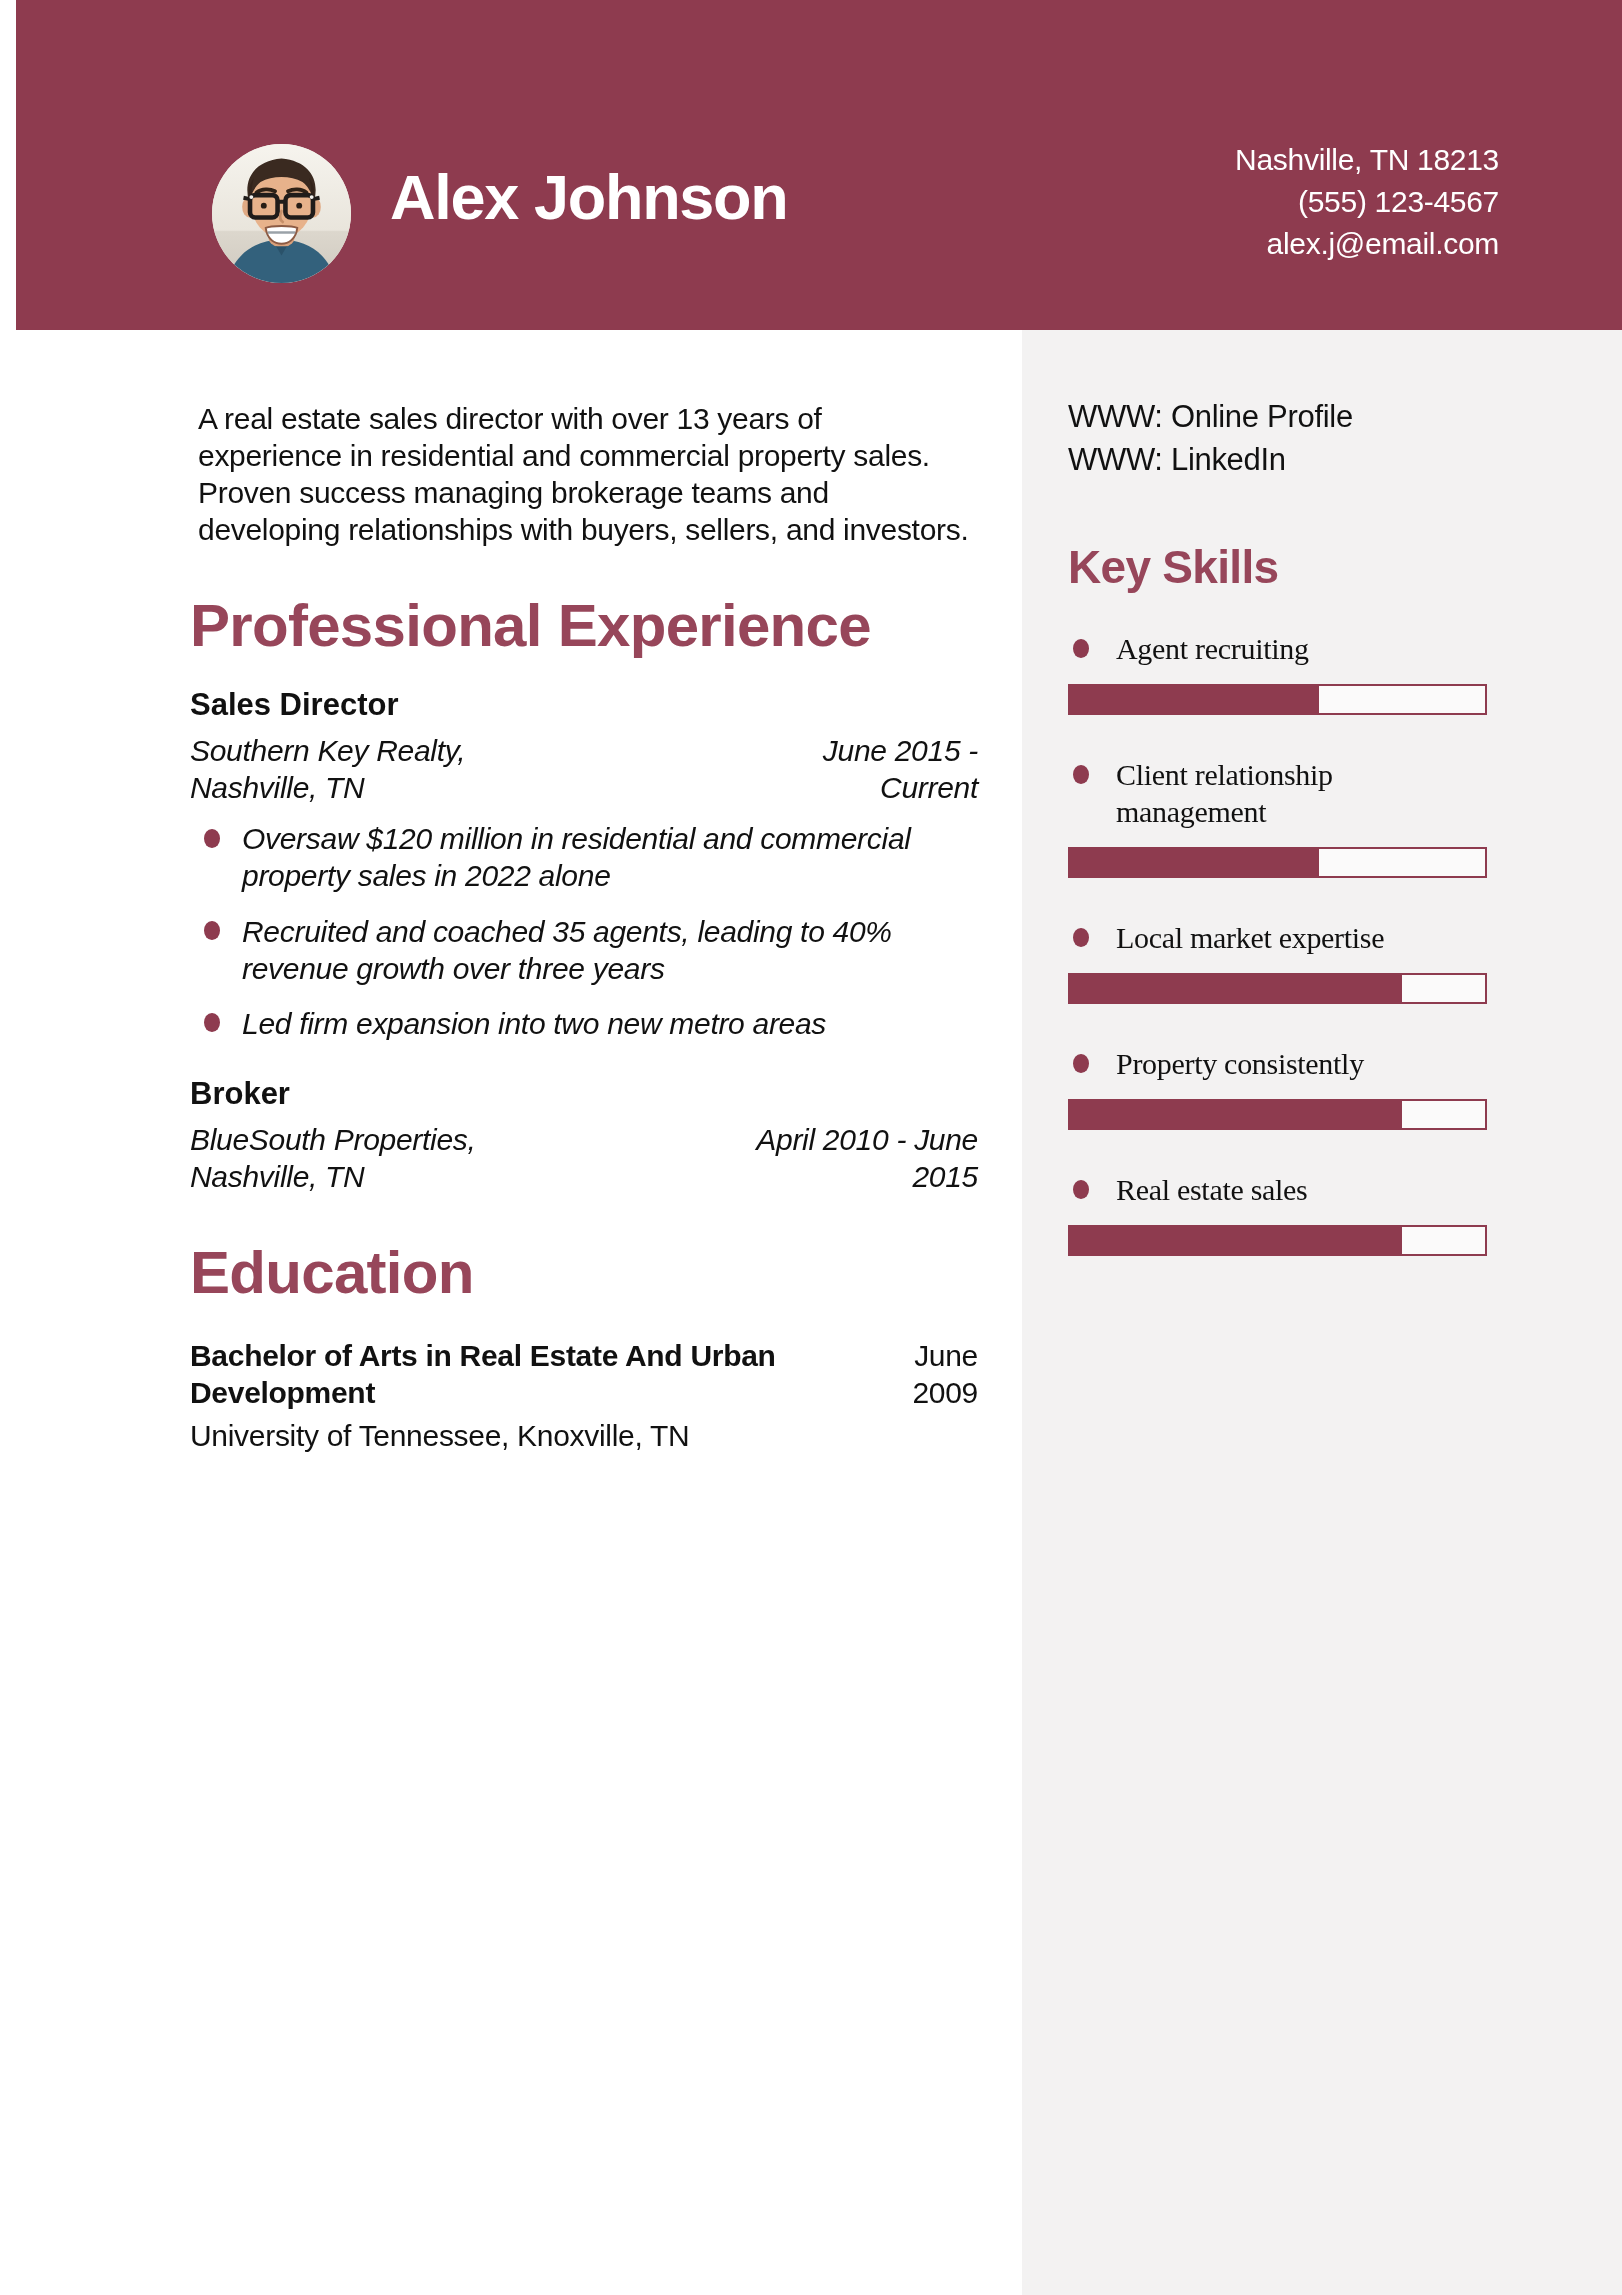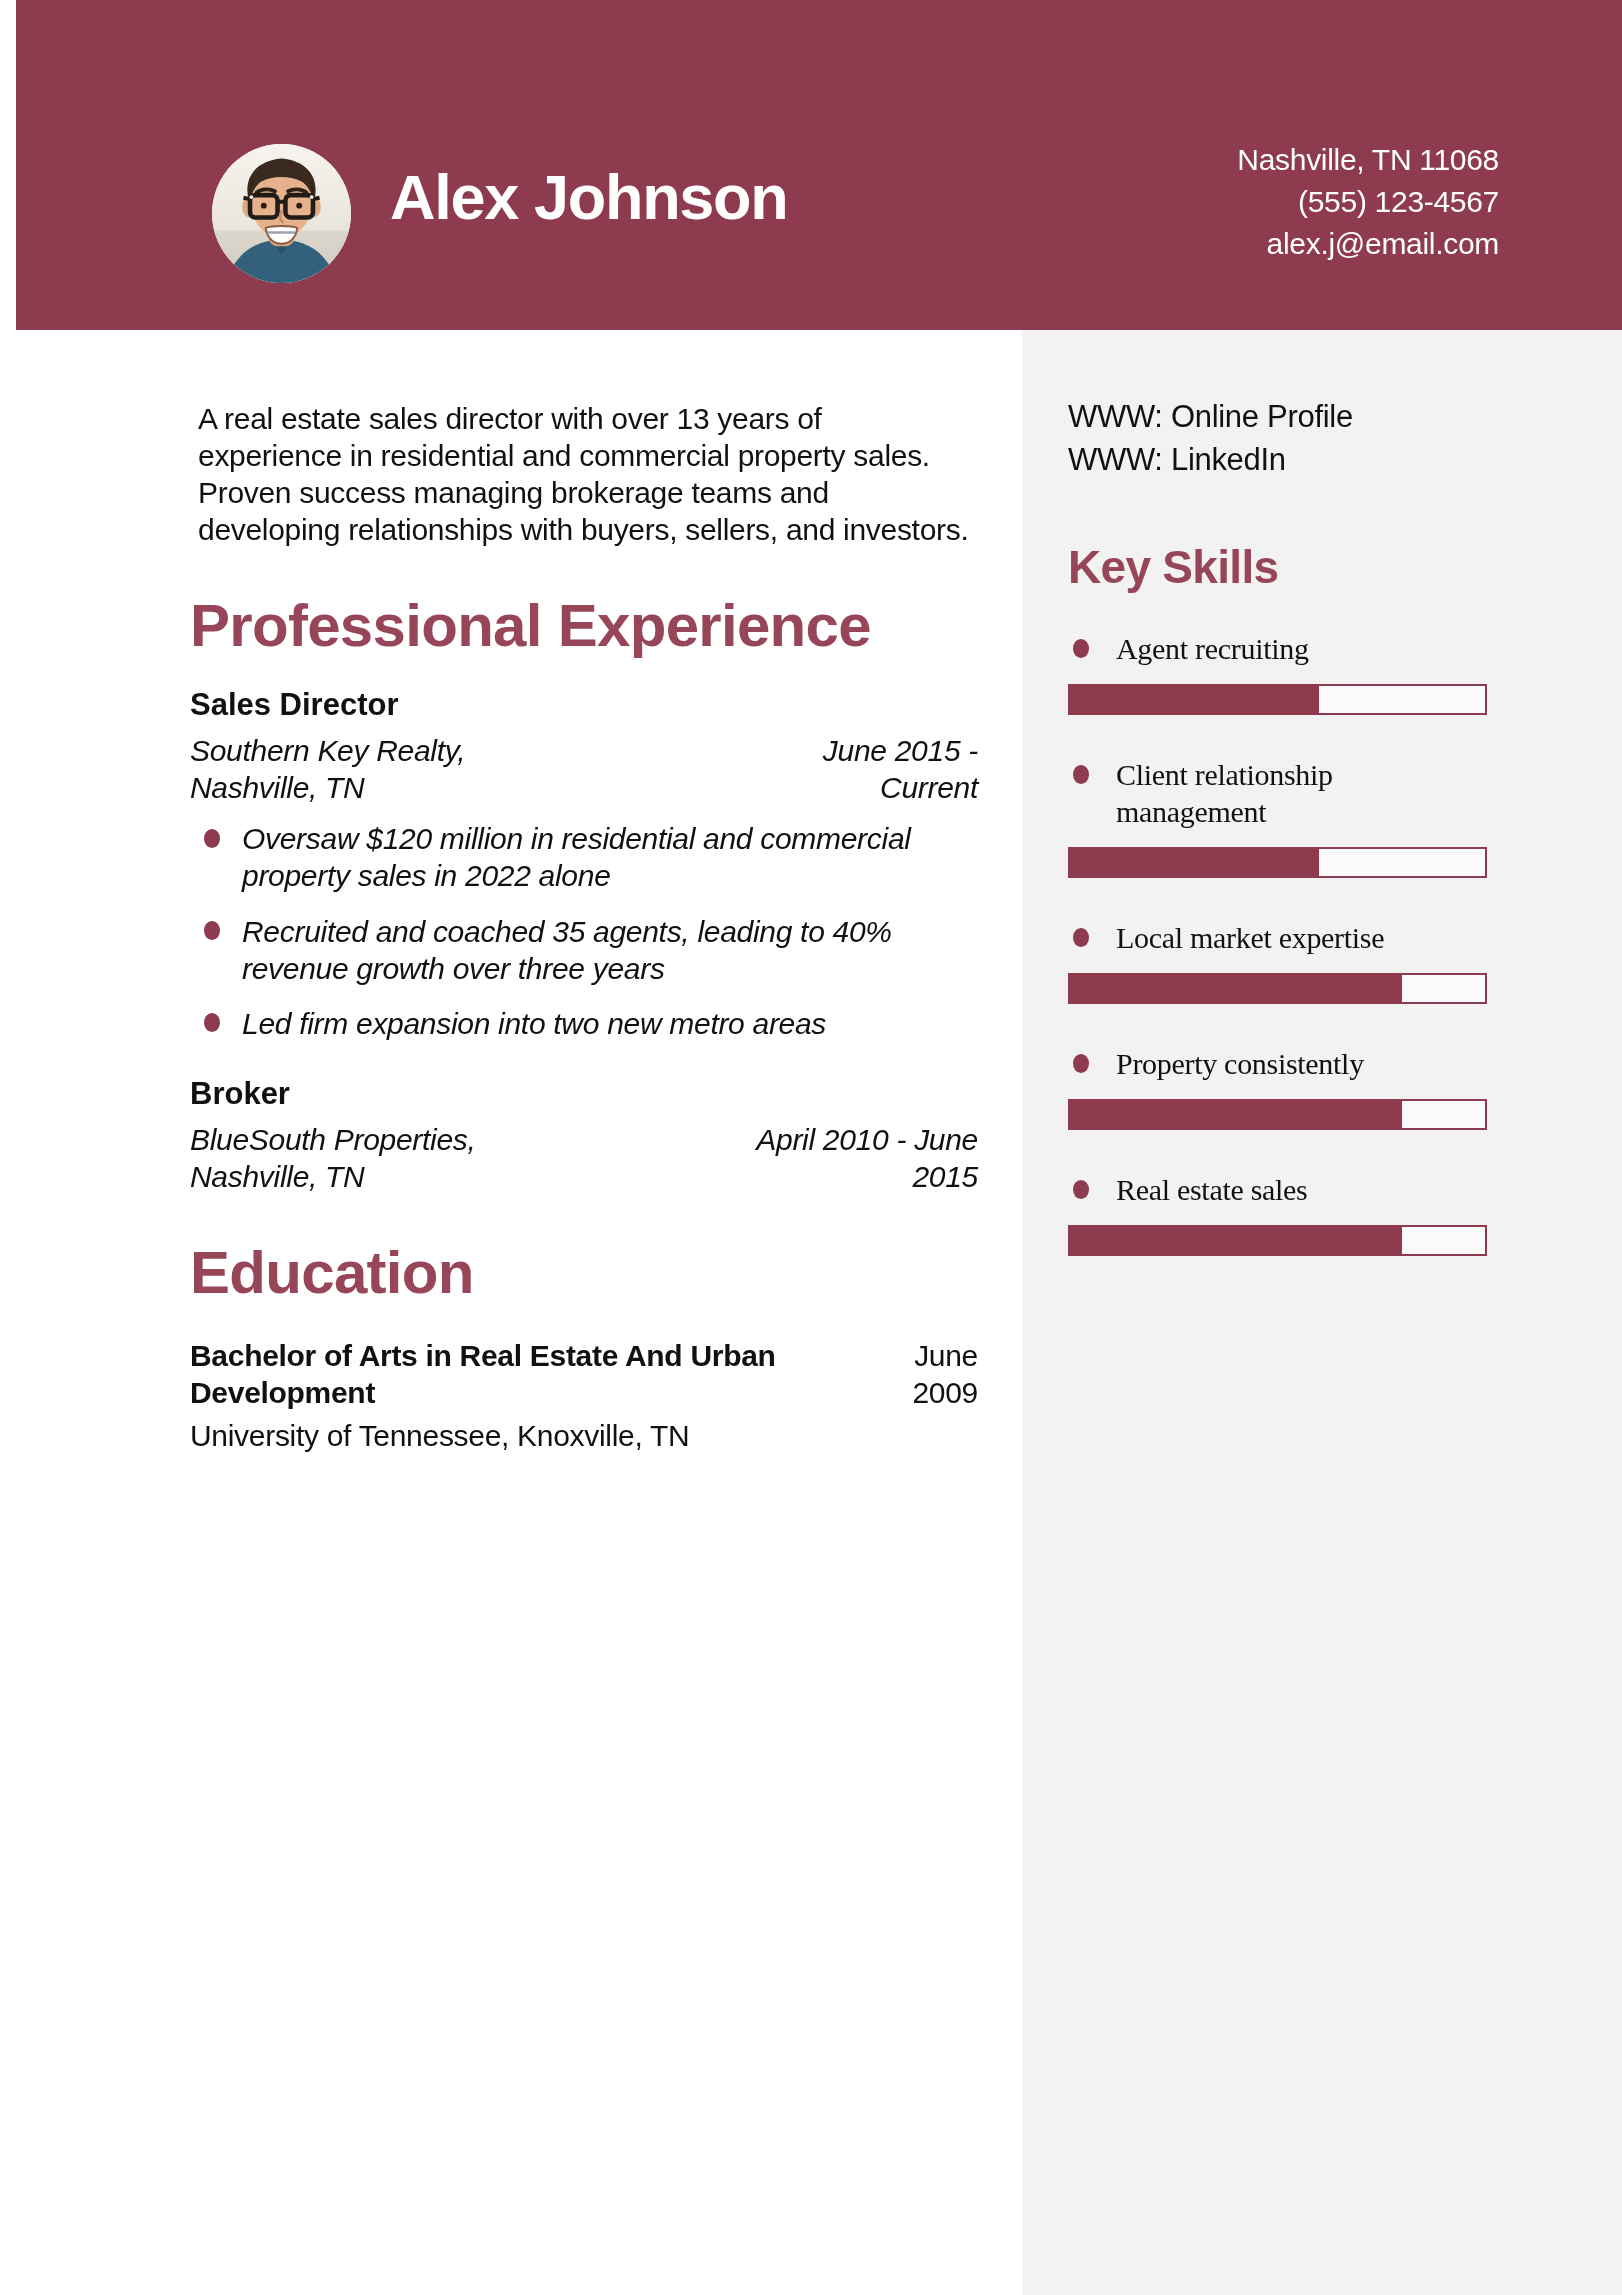--- a/index.html
+++ b/index.html
@@ -99,21 +99,21 @@
         <circle cx="133" cy="94" r="4.5" fill="#271d15"></circle>
 
         <path d="M106,102 C103,110 102,116 108,119" stroke="#c68f69" stroke-width="4" fill="none" stroke-linecap="round"></path>
 
         <path d="M82,128 C90,124 122,124 130,128 C128,146 116,152 106,152 C96,152 84,146 82,128 Z" fill="#ffffff" stroke="#8c5b44" stroke-width="3"></path>
         <line x1="85" y1="135" x2="127" y2="135" stroke="#9aa2a8" stroke-width="4"></line>
       </svg>
     </div>
     <h1 class="name">Alex Johnson</h1>
     <div class="contact">
-      <div>Nashville, TN 11068</div>
+      <div>Nashville, TN 18213</div>
       <div>(555) 123-4567</div>
       <div>alex.j@email.com</div>
     </div>
   </header>
 
   <aside class="sidebar">
     <div class="links">
       <div class="link-line">WWW: Online Profile</div>
       <div class="link-line">WWW: LinkedIn</div>
     </div>

